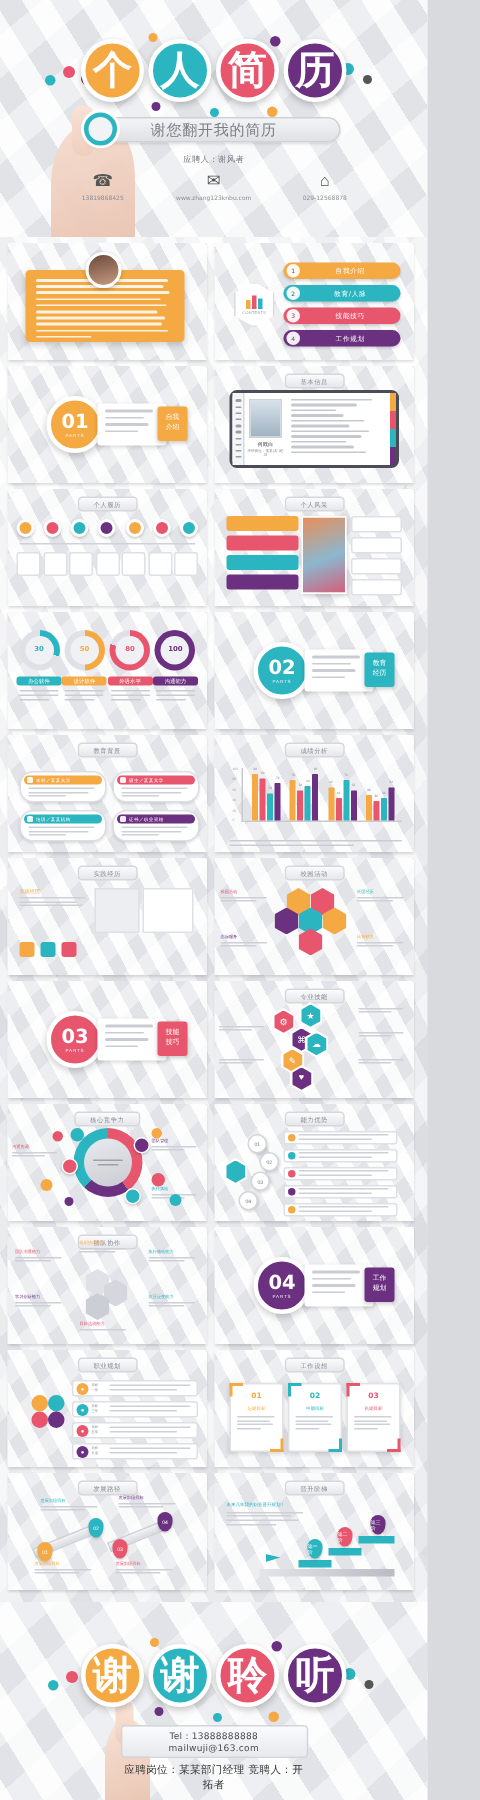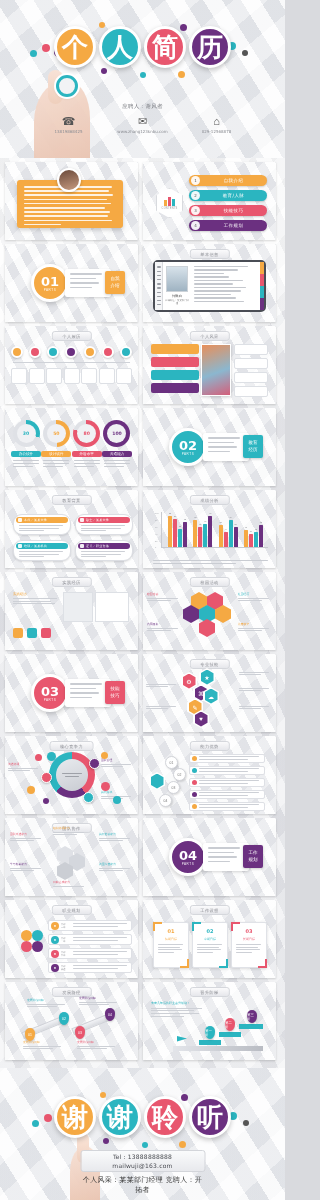--- a/index.html
+++ b/index.html
@@ -273,20 +273,21 @@
 
     <div class="title-row">
       <div class="tcirc" style="background:#F5A943;">个</div>
       <div class="tcirc" style="background:#2BB5C0;">人</div>
       <div class="tcirc" style="background:#E8566E;">简</div>
       <div class="tcirc" style="background:#6B3080;">历</div>
     </div>
 
     <div class="hand"></div>
     <div class="ring-btn"></div>
+    <div class="subtitle-pill">谢您翻开我的简历</div>
     <div class="applicant">应聘人：谢风者</div>
 
     <div class="contacts">
       <div class="contact">
         <div class="c-ico">☎</div>
         <div class="c-txt">13819868425</div>
       </div>
       <div class="contact">
         <div class="c-ico">✉</div>
         <div class="c-txt">www.zhang123knbu.com</div>
@@ -1087,17 +1088,17 @@
     <div class="c-title-row">
       <div class="tcirc" style="background:#F5A943;">谢</div>
       <div class="tcirc" style="background:#2BB5C0;">谢</div>
       <div class="tcirc" style="background:#E8566E;">聆</div>
       <div class="tcirc" style="background:#6B3080;">听</div>
     </div>
 
     <div class="c-hand"></div>
     <div class="c-info">
       <div class="c-line1">Tel：13888888888    mailwuji@163.com</div>
-      <div class="c-line2">个人风采：某某部门经理    竞聘人：开拓者</div>
+      <div class="c-line2">应聘岗位：某某部门经理    竞聘人：开拓者</div>
     </div>
   </section>
 
 </div>
 
 </body></html>

